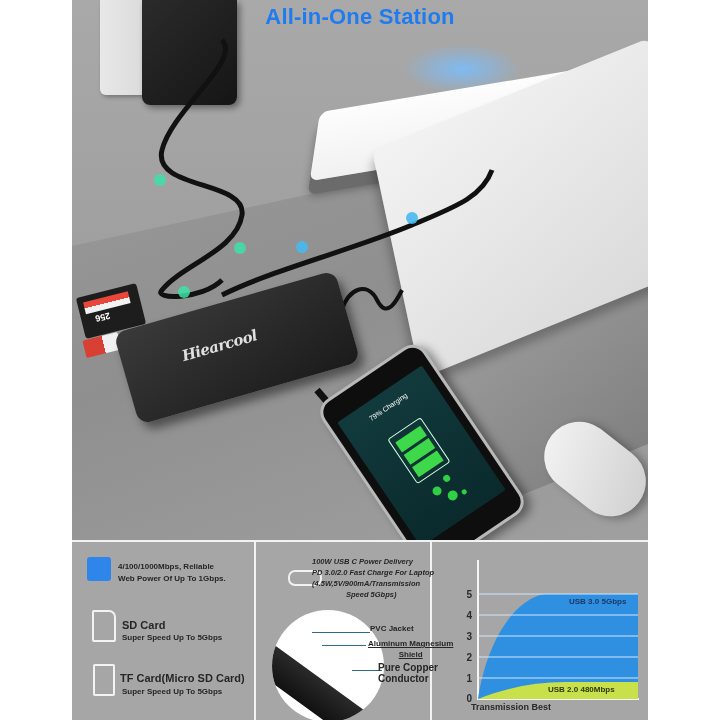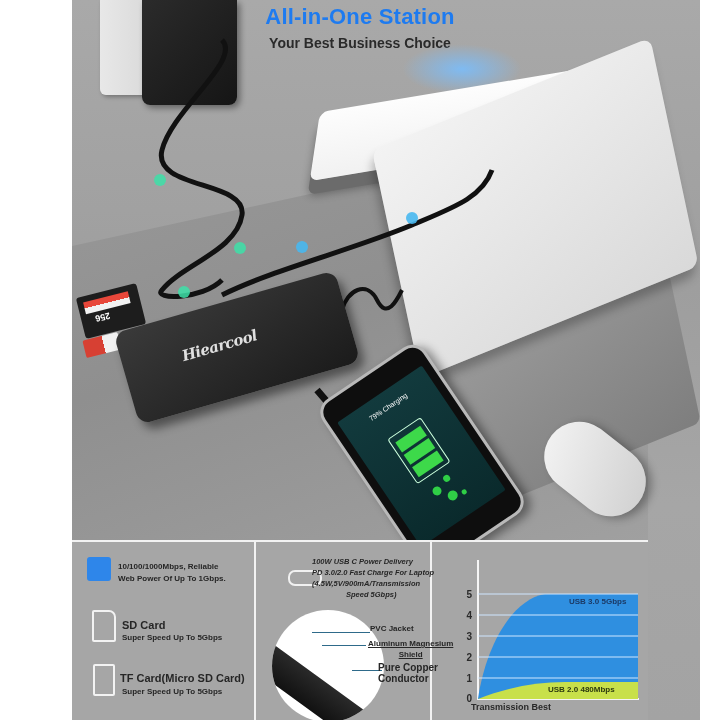--- a/index.html
+++ b/index.html
@@ -1,17 +1,17 @@
 <!DOCTYPE html>
 <html><head>
 <meta charset="utf-8">
 <style>
   html,body{margin:0;padding:0;background:#ffffff;}
   body{width:720px;height:720px;position:relative;overflow:hidden;font-family:"Liberation Sans",sans-serif;}
-  .frame{position:absolute;left:72px;top:0;width:628px;height:720px;background:linear-gradient(180deg,#a9a9a9 0%,#9e9e9e 40%,#a6a6a6 70%,#a3a3a3 100%);overflow:hidden;}
+  .frame{position:absolute;left:72px;top:0;width:576px;height:720px;background:linear-gradient(180deg,#a9a9a9 0%,#9e9e9e 40%,#a6a6a6 70%,#a3a3a3 100%);overflow:hidden;}
   
   .desk{position:absolute;left:0;top:120px;width:576px;height:420px;background:linear-gradient(160deg,#9a9a9a 0%,#8f8f8f 45%,#a0a0a0 100%);clip-path:polygon(0 30%,100% 0,100% 100%,0 100%);}
   .title{position:absolute;left:0;top:4px;width:576px;text-align:center;font-weight:bold;font-size:22px;color:#1e7bf0;letter-spacing:0.2px;}
   .subtitle{position:absolute;left:0;top:35px;width:576px;text-align:center;font-weight:bold;font-size:14px;color:#2a2a2a;}
   
   .outlet{position:absolute;left:28px;top:0;width:60px;height:95px;background:linear-gradient(90deg,#e8e8e8,#d6d6d6);border-radius:0 0 6px 6px;box-shadow:2px 2px 4px rgba(0,0,0,.3);}
   .charger{position:absolute;left:70px;top:0;width:95px;height:105px;background:linear-gradient(135deg,#2b2b2b,#151515);border-radius:0 0 8px 8px;box-shadow:3px 3px 6px rgba(0,0,0,.4);}
   
   .projector{position:absolute;left:248px;top:90px;width:250px;height:70px;background:linear-gradient(180deg,#fdfdfd,#f1f1f1);border-radius:8px;transform:skewX(-18deg) rotate(-10deg);box-shadow:0 14px 0 #6b6b6b,0 16px 8px rgba(0,0,0,.3);}
   .beam{position:absolute;left:330px;top:44px;width:120px;height:50px;background:radial-gradient(ellipse at center,rgba(120,190,255,.85) 0%,rgba(120,190,255,0) 70%);}
@@ -52,21 +52,20 @@
   .ytick{position:absolute;left:0;width:12px;text-align:right;font-weight:bold;font-size:10px;color:#2a2a2a;}
   .xaxis-title{position:absolute;left:420px;top:702px;width:150px;font-weight:bold;font-size:9px;color:#2a2a2a;}
 </style>
 </head>
 <body>
 
 <div class="frame">
   <div class="desk"></div>
 
   <div class="title">All-in-One Station</div>
-  <div class="subtitle">Your Best Business Choice</div>
 
   <div class="outlet"></div>
   <div class="charger"></div>
 
   <div class="beam"></div>
   <div class="projector"></div>
 
   <div class="laptop-base"></div>
   <div class="laptop"></div>
 
@@ -122,21 +121,21 @@
 
   <div class="mouse"></div>
 
   <div class="panel"></div>
   <div class="hline"></div>
   <div class="vline" style="left:182px"></div>
   <div class="vline" style="left:358px"></div>
 
   <div class="eth-icon"></div>
   <div class="feat" style="left:46px;top:561px;font-size:8px;line-height:12px;">
-    <div>10/100/1000Mbps, Reliable</div>
+    <div>4/100/1000Mbps, Reliable</div>
     <div>Web Power Of Up To 1Gbps.</div>
   </div>
 
   <div class="sd-icon"></div>
   <div class="feat" style="left:50px;top:619px;font-size:11px;">SD Card</div>
   <div class="feat" style="left:50px;top:633px;font-size:8px;">Super Speed Up To 5Gbps</div>
 
   <div class="tf-icon"></div>
   <div class="feat" style="left:48px;top:672px;font-size:11px;">TF Card(Micro SD Card)</div>
   <div class="feat" style="left:50px;top:687px;font-size:8px;">Super Speed Up To 5Gbps</div>

